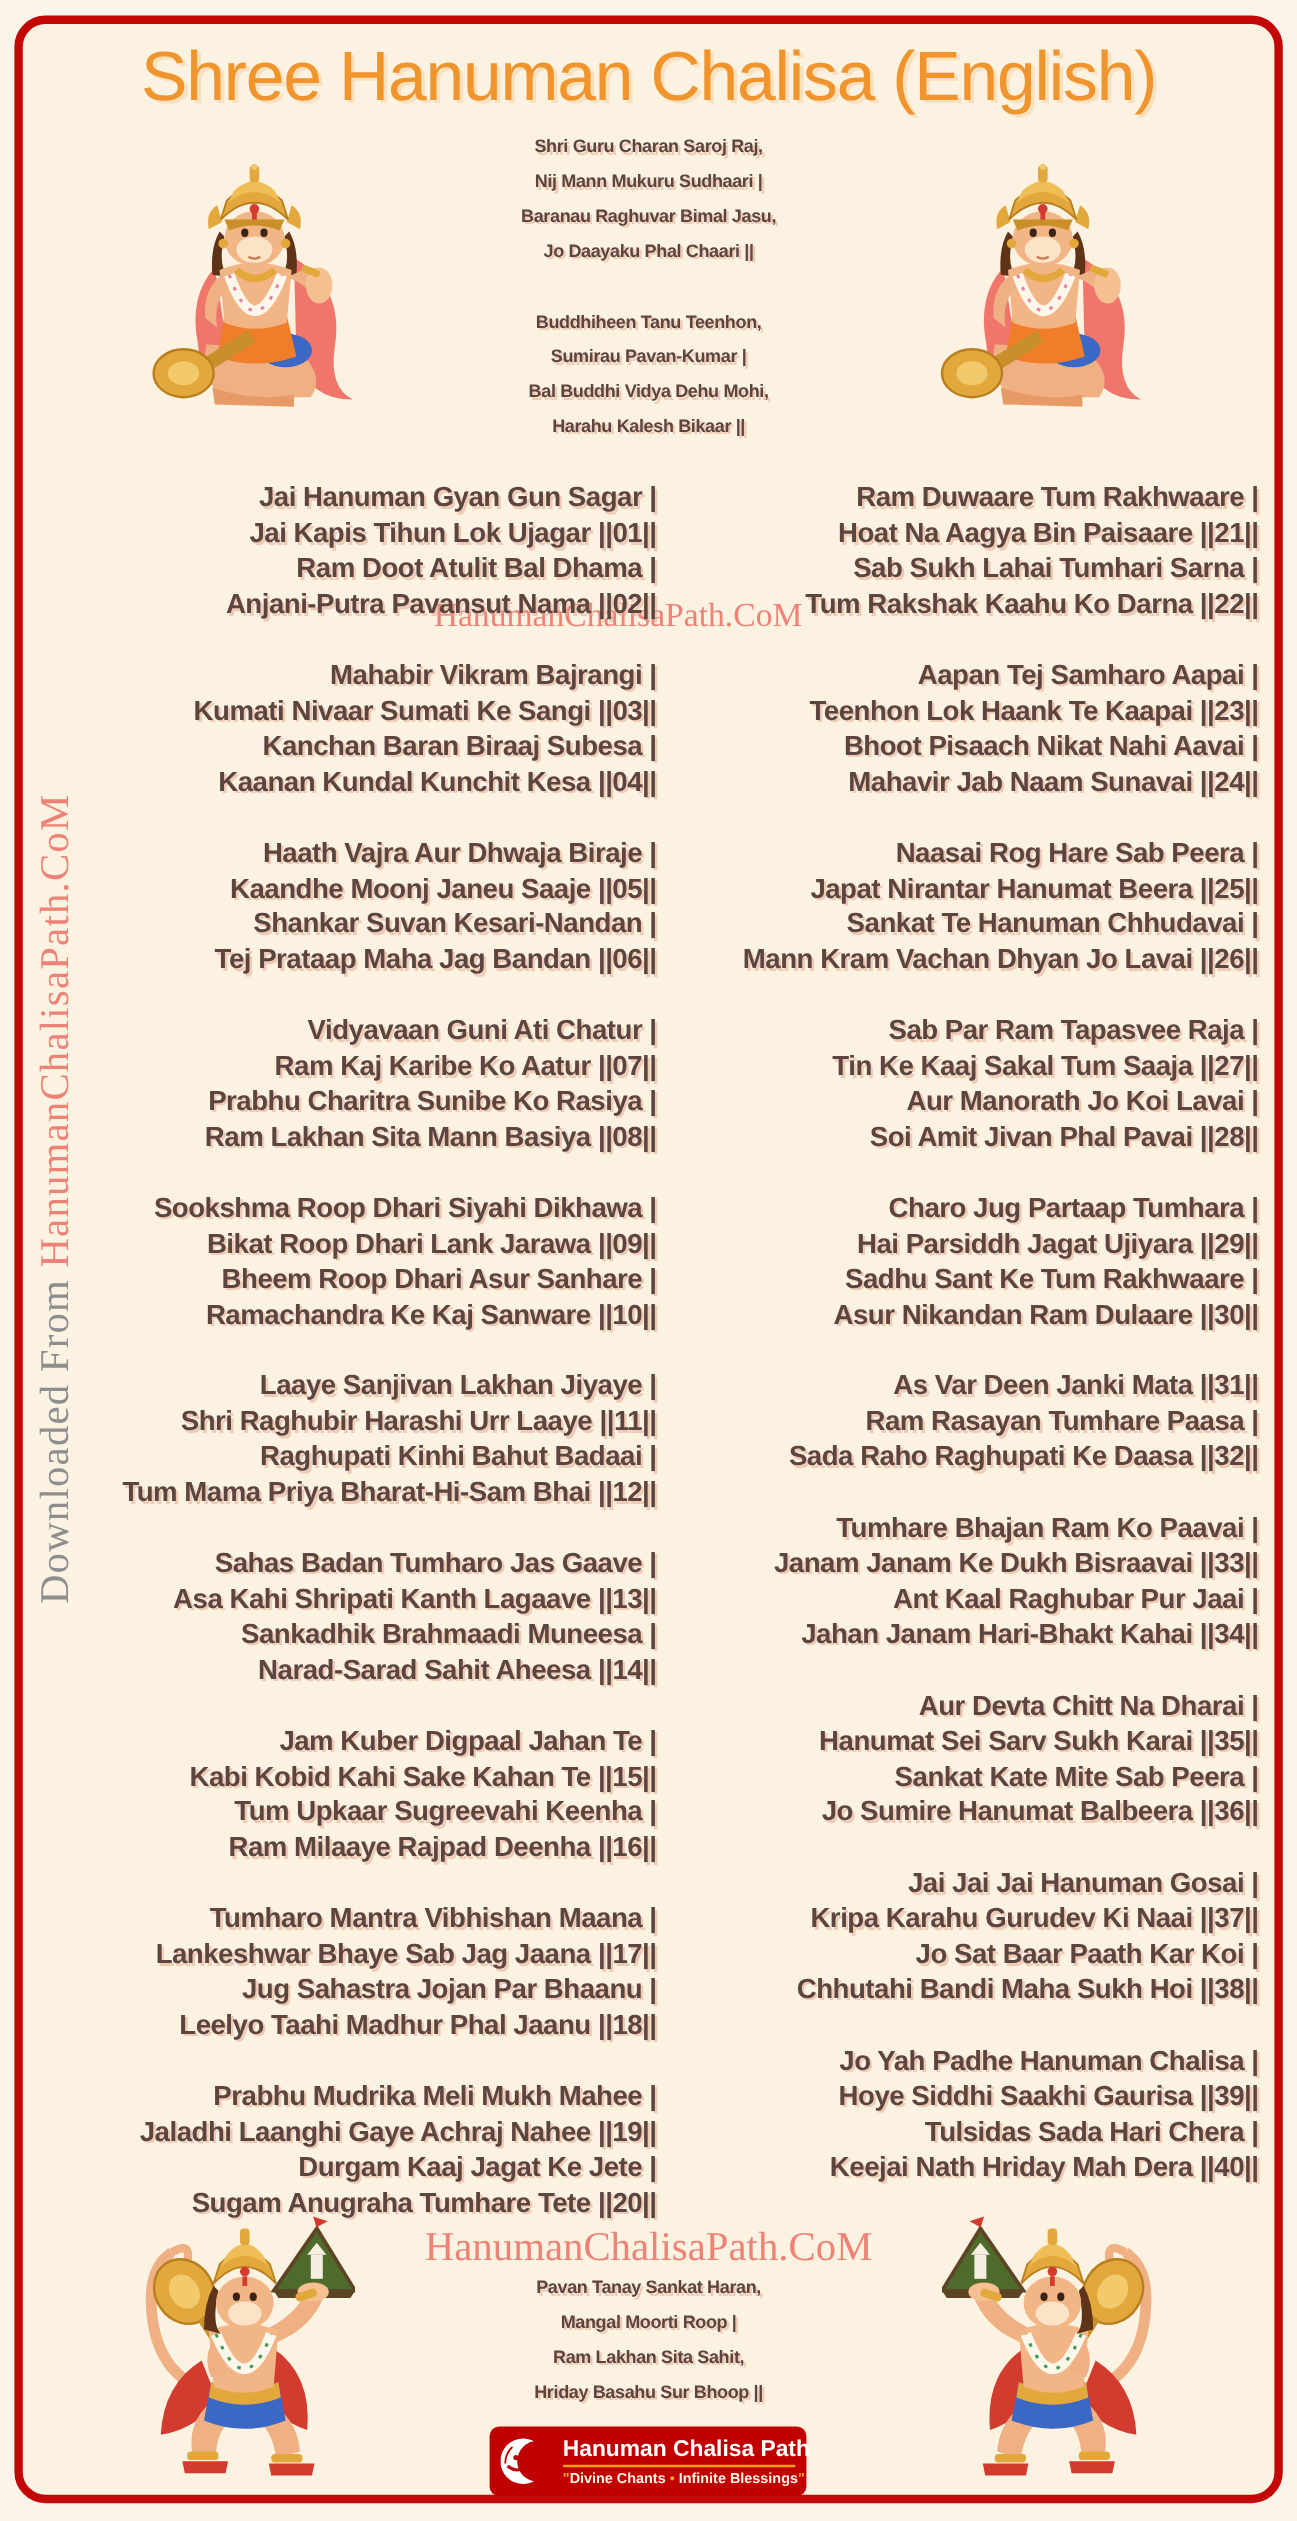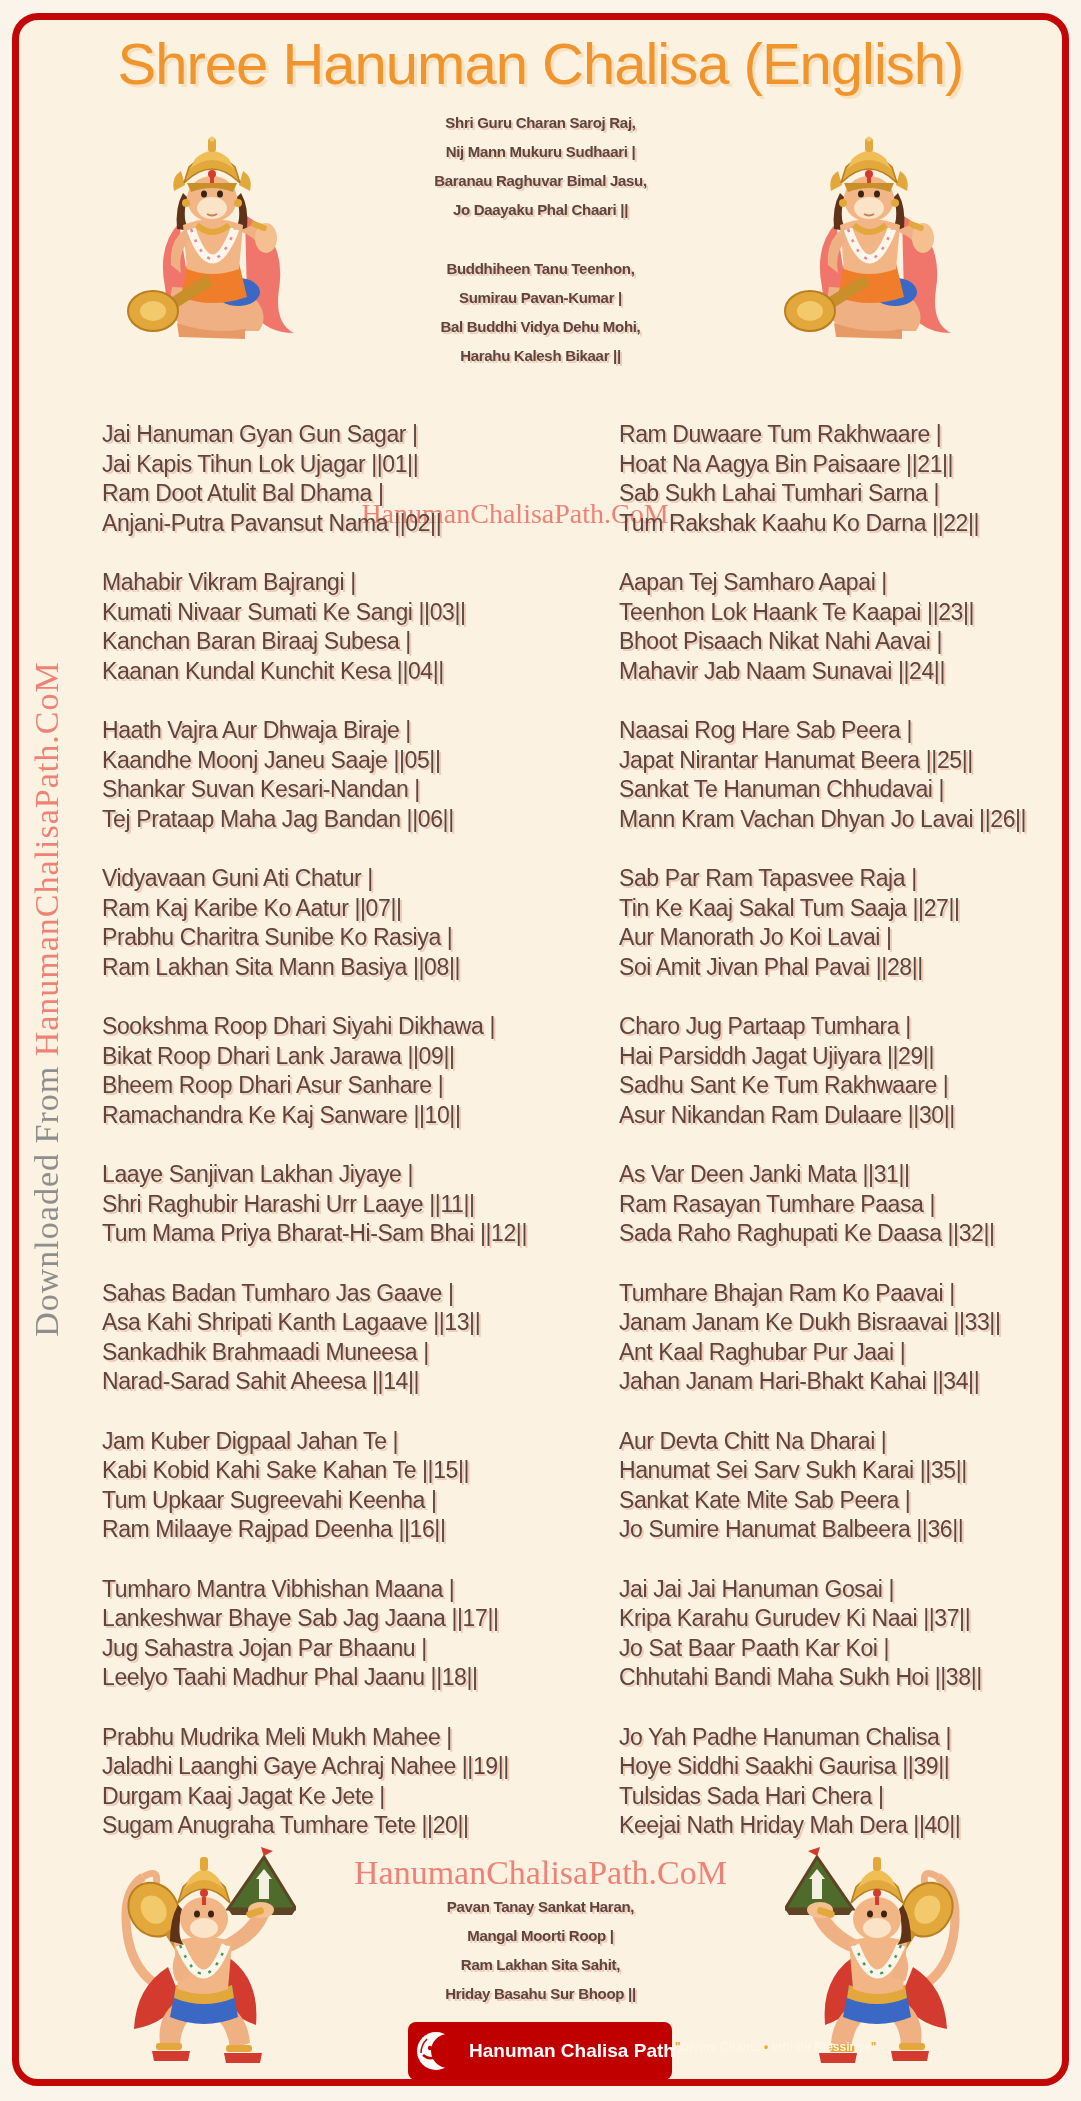--- a/index.html
+++ b/index.html
@@ -8,23 +8,23 @@
   .panel{position:absolute;left:12px;top:13px;width:1057px;height:2073px;box-sizing:border-box;
          background:#FCF2E1;border:7px solid #C30707;border-radius:26px;}
   .page-title{position:absolute;top:30px;left:0;width:100%;text-align:center;
         font-size:58px;font-weight:normal;color:#F0952D;letter-spacing:-1px;
         text-shadow:3px 3px 0 rgba(240,170,90,.25);white-space:nowrap;}
   .doha{position:absolute;left:0;width:100%;text-align:center;font-weight:bold;color:#5C443F;
         font-size:15px;line-height:29px;letter-spacing:-.3px;
         text-shadow:2px 2px 0 rgba(226,164,142,.5);}
   .opening{top:108px;}
   .closing-doha{top:1892px;}
-  .col{position:absolute;top:420px;font-weight:normal;color:#5C443F;font-size:23px;
+  .col{position:absolute;top:400px;font-weight:bold;color:#5C443F;font-size:23px;
        line-height:29.5px;letter-spacing:-.4px;text-shadow:2px 2px 0 rgba(226,164,142,.5);
-       white-space:nowrap;}
+       white-space:nowrap;text-align:right;}
   .col-left{left:102px;}
   .col-right{left:619px;}
   .verse-group{margin-bottom:30px;}
   .wm{font-family:"Liberation Serif","DejaVu Serif",serif;color:#EE8276;}
   .wm-mid{position:absolute;top:498px;left:0;width:1030px;text-align:center;font-size:28px;}
   .wm-bottom{position:absolute;top:1854px;left:0;width:100%;text-align:center;font-size:34px;}
   .wm-side{position:absolute;left:-448px;top:978px;width:990px;height:42px;line-height:42px;
            transform:rotate(-90deg);text-align:center;
            font-family:"Liberation Serif","DejaVu Serif",serif;font-size:34px;letter-spacing:1px;
            white-space:nowrap;}
@@ -33,21 +33,21 @@
   .hanuman{position:absolute;}
   .h-tl{left:117px;top:136px;width:190px;height:210px;}
   .h-tr{left:774px;top:136px;width:190px;height:210px;}
   .h-bl{left:98px;top:1846px;width:198px;height:224px;}
   .h-br{left:785px;top:1846px;width:198px;height:224px;transform:scaleX(-1);}
   .hanuman svg{width:100%;height:100%;display:block;}
   .banner{position:absolute;left:408px;top:2022px;width:264px;height:58px;background:#C00000;
           border-radius:8px;display:flex;align-items:center;padding:0 9px;box-sizing:border-box;
           z-index:5;}
   .banner-logo{width:44px;height:44px;flex:0 0 44px;margin-right:8px;}
-  .banner-text{display:flex;flex-direction:row;min-width:0;}
+  .banner-text{display:flex;flex-direction:column;min-width:0;}
   .banner-title{font-size:19px;font-weight:bold;color:#FFFFFF;white-space:nowrap;line-height:22px;}
   .banner-divider{height:2px;background:#F59B1E;margin:1px 0 2px 0;border-radius:1px;}
   .banner-tagline{font-size:12px;font-weight:bold;color:#FFF6E8;white-space:nowrap;line-height:14px;}
   .banner-tagline .accent{color:#F5A623;}
 </style>
 </head>
 <body>
 
 <svg width="0" height="0" style="position:absolute">
   <defs>
@@ -203,20 +203,21 @@
       </div>
       <div class="verse-group">
         <div class="verse-line">Sookshma Roop Dhari Siyahi Dikhawa |</div>
         <div class="verse-line">Bikat Roop Dhari Lank Jarawa ||09||</div>
         <div class="verse-line">Bheem Roop Dhari Asur Sanhare |</div>
         <div class="verse-line">Ramachandra Ke Kaj Sanware ||10||</div>
       </div>
       <div class="verse-group">
         <div class="verse-line">Laaye Sanjivan Lakhan Jiyaye |</div>
         <div class="verse-line">Shri Raghubir Harashi Urr Laaye ||11||</div>
+        <div class="verse-line">Raghupati Kinhi Bahut Badaai |</div>
         <div class="verse-line">Tum Mama Priya Bharat-Hi-Sam Bhai ||12||</div>
       </div>
       <div class="verse-group">
         <div class="verse-line">Sahas Badan Tumharo Jas Gaave |</div>
         <div class="verse-line">Asa Kahi Shripati Kanth Lagaave ||13||</div>
         <div class="verse-line">Sankadhik Brahmaadi Muneesa |</div>
         <div class="verse-line">Narad-Sarad Sahit Aheesa ||14||</div>
       </div>
       <div class="verse-group">
         <div class="verse-line">Jam Kuber Digpaal Jahan Te |</div>

